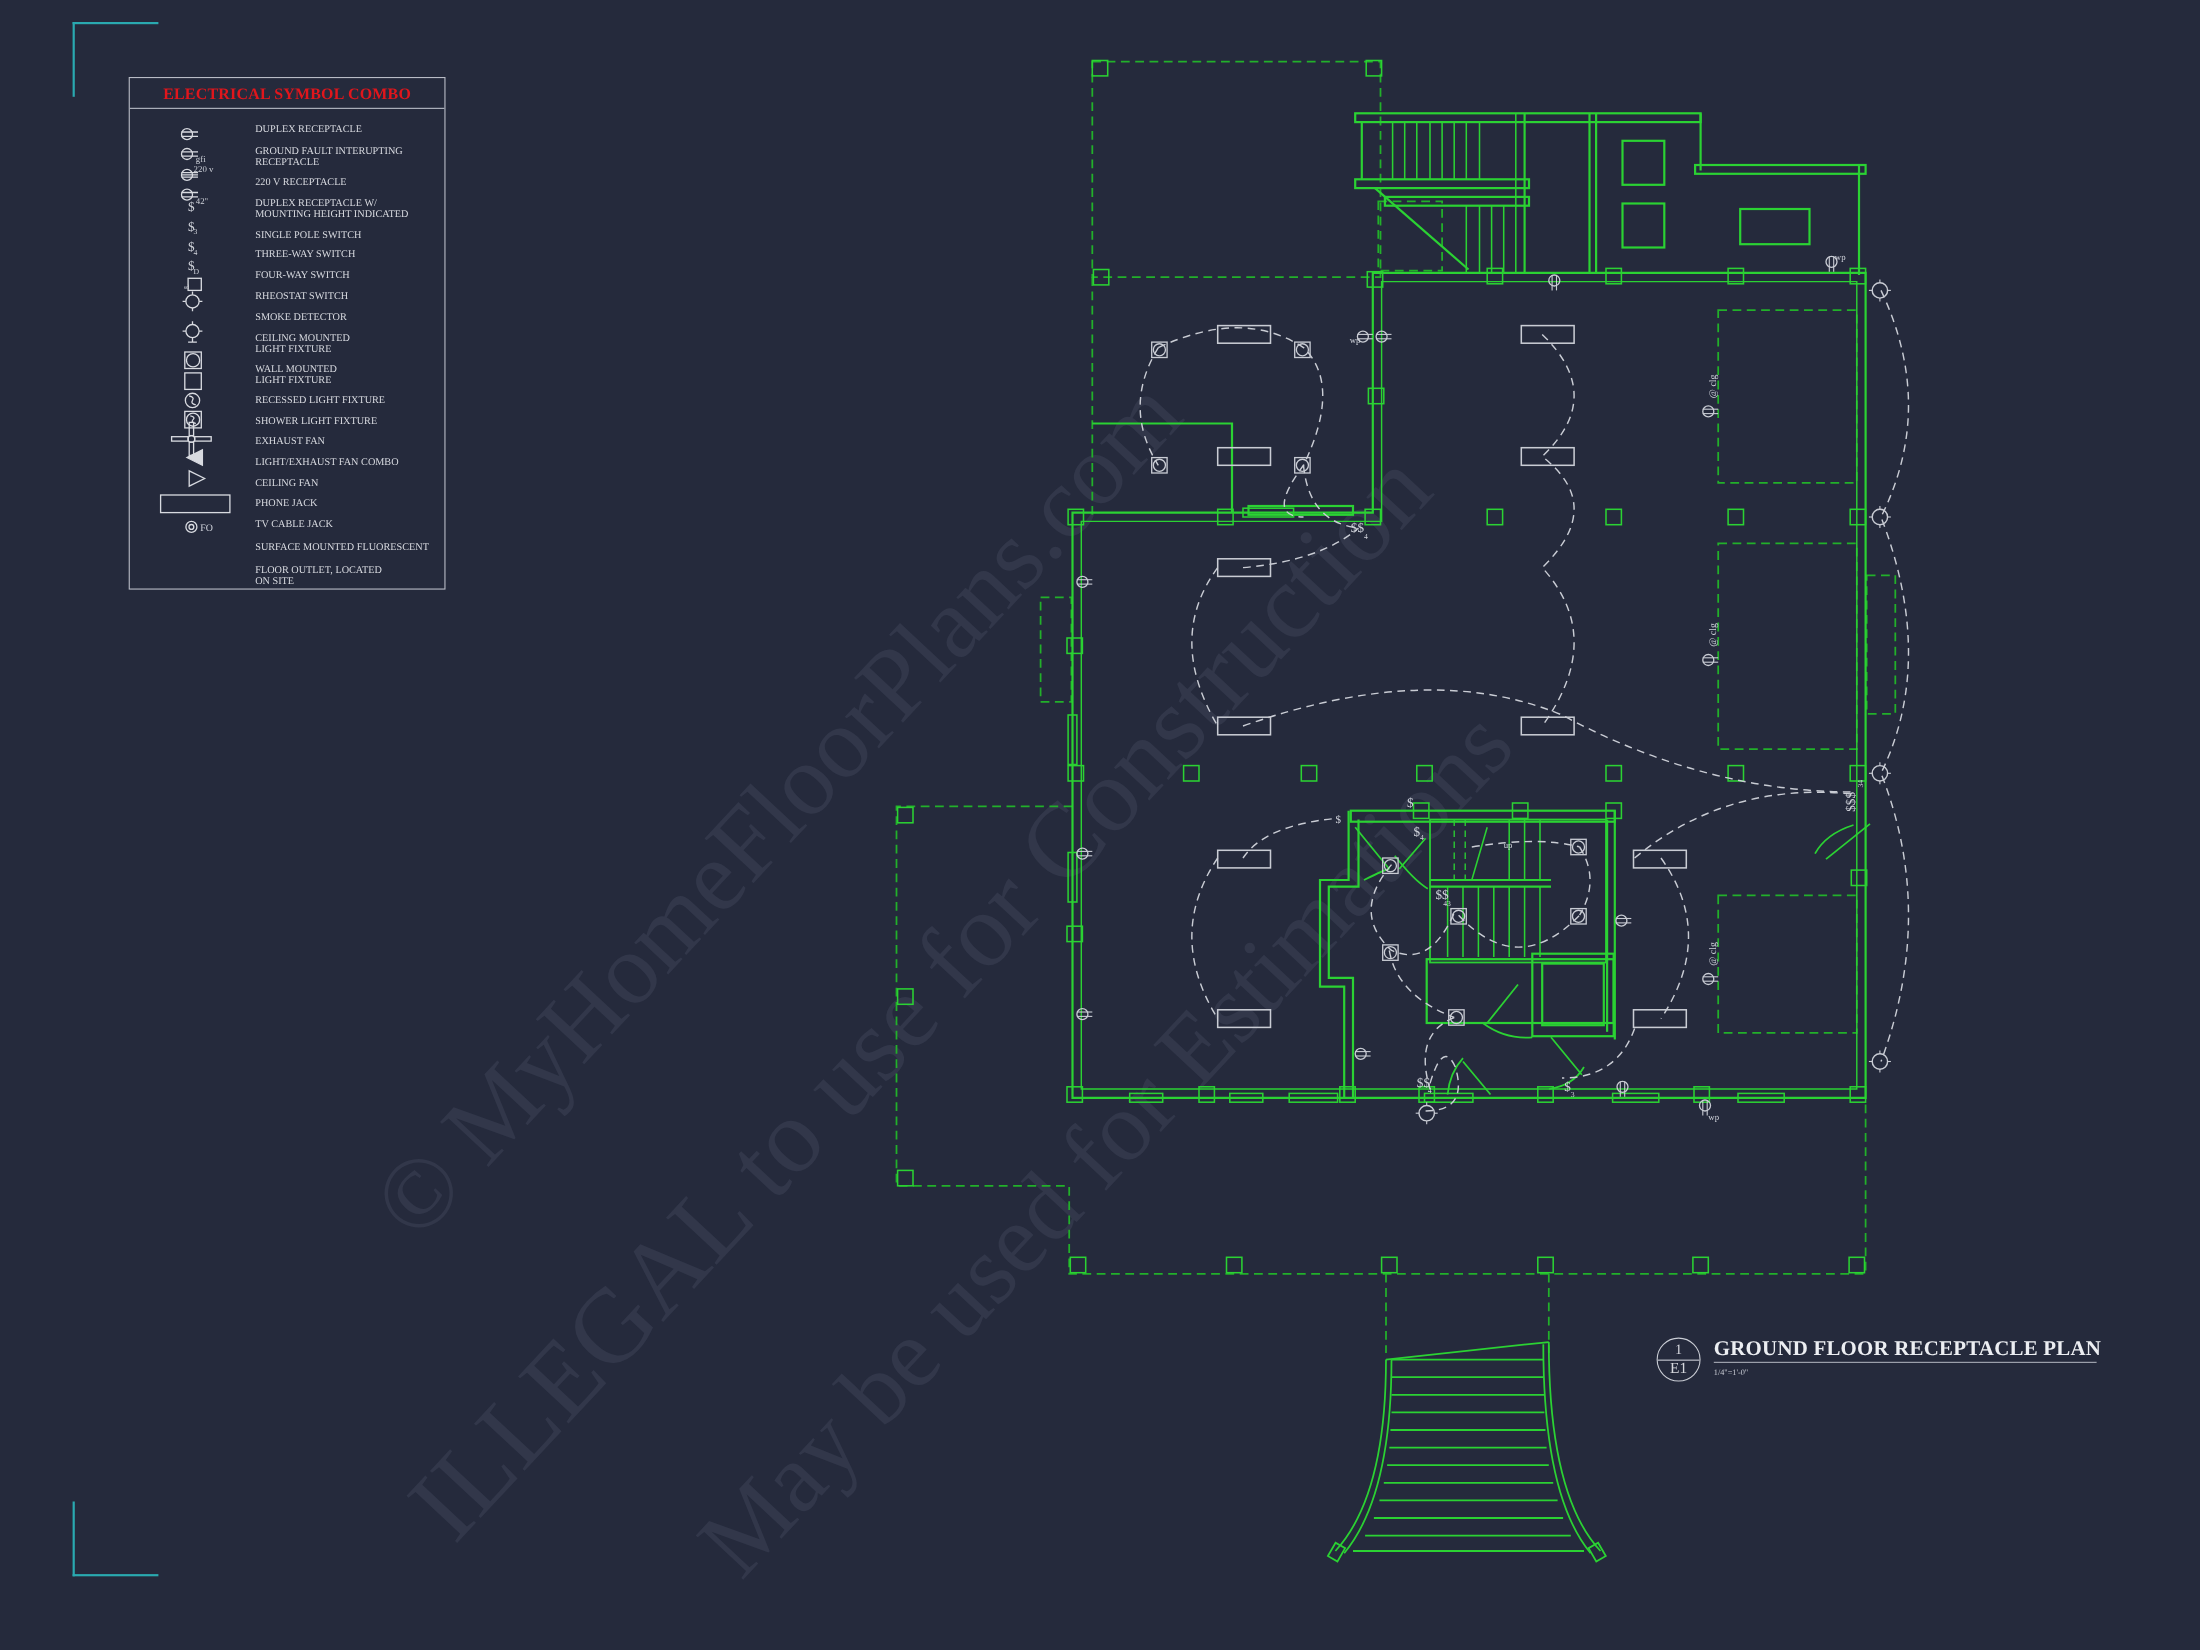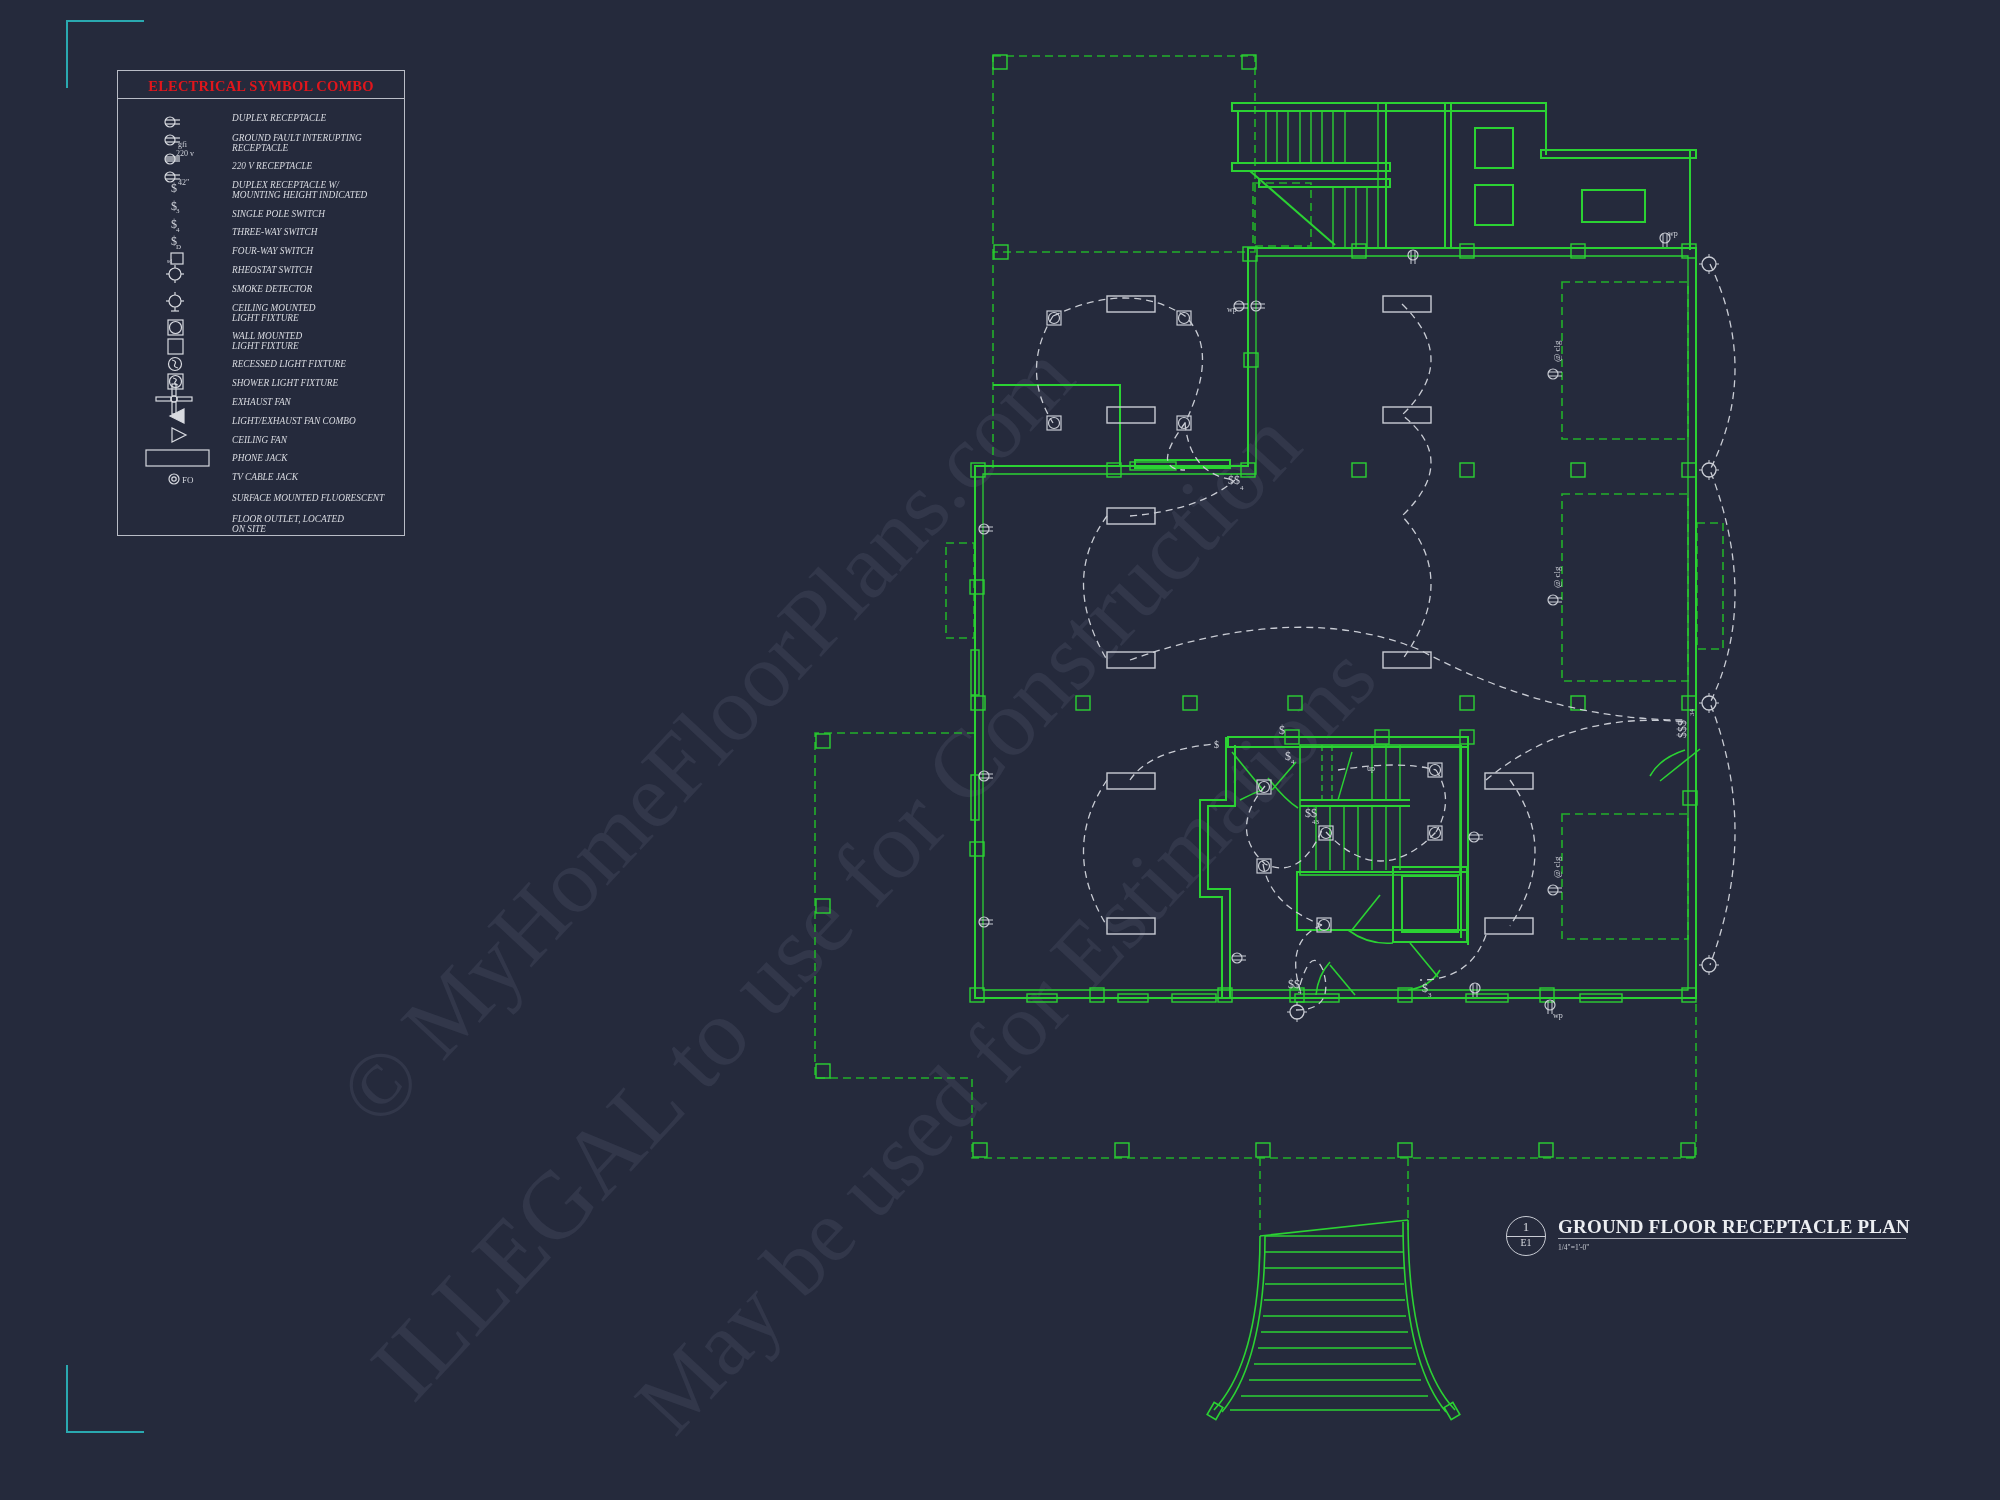--- a/index.html
+++ b/index.html
@@ -19,33 +19,33 @@
     border: 1.5px solid #b9bcc6; box-sizing: border-box;
   }
   .legend-title {
     height: 27px; border-bottom: 1.5px solid #b9bcc6;
     color: #e0161c; font-weight: bold; font-size: 14.5px; text-align: center;
     line-height: 30px; letter-spacing: 0.2px;
   }
   .legend-row { position: absolute; left: 0; width: 100%; }
   .legend-label {
     position: absolute; left: 114px; color: #d8dae0; font-size: 9.3px; line-height: 9.5px;
-    text-transform: uppercase; white-space: pre-line; font-style: italic;
+    text-transform: uppercase; white-space: pre-line;
   }
 
   .plan-svg { position: absolute; left: 0; top: 0; }
 
   .title-block { position: absolute; left: 1506px; top: 1216px; width: 400px; height: 50px; }
   .title-circle {
     position: absolute; left: 0; top: 0; width: 40px; height: 40px; border-radius: 50%;
     border: 1.4px solid #c9ccd4; box-sizing: border-box;
   }
   .title-circle .divider { position: absolute; left: 0; right: 0; top: 19px; border-top: 1.2px solid #c9ccd4; }
   .title-circle .num { position: absolute; left: 0; right: 0; top: 2px; text-align: center; color: #d6d8de; font-size: 13px; }
-  .title-circle .sheet-id { position: absolute; left: 0; right: 0; top: 20px; text-align: center; color: #d6d8de; font-size: 10px; }
+  .title-circle .sheet-id { position: absolute; left: 0; right: 0; top: 20px; text-align: center; color: #d6d8de; font-size: 14px; }
   .title-text {
     position: absolute; left: 52px; top: 0px; color: #eceef2; font-weight: bold; font-size: 19px;
     letter-spacing: 0.2px; white-space: nowrap;
   }
   .title-rule { position: absolute; left: 52px; top: 22px; width: 348px; border-top: 1.5px solid #a9acb6; }
   .title-scale { position: absolute; left: 52px; top: 27px; color: #c9ccd4; font-size: 7.5px; }
 
   .watermark {
     position: absolute; color: rgba(120,126,150,0.16); font-family: "Liberation Serif", serif;
     white-space: nowrap; transform-origin: left bottom; pointer-events: none;

